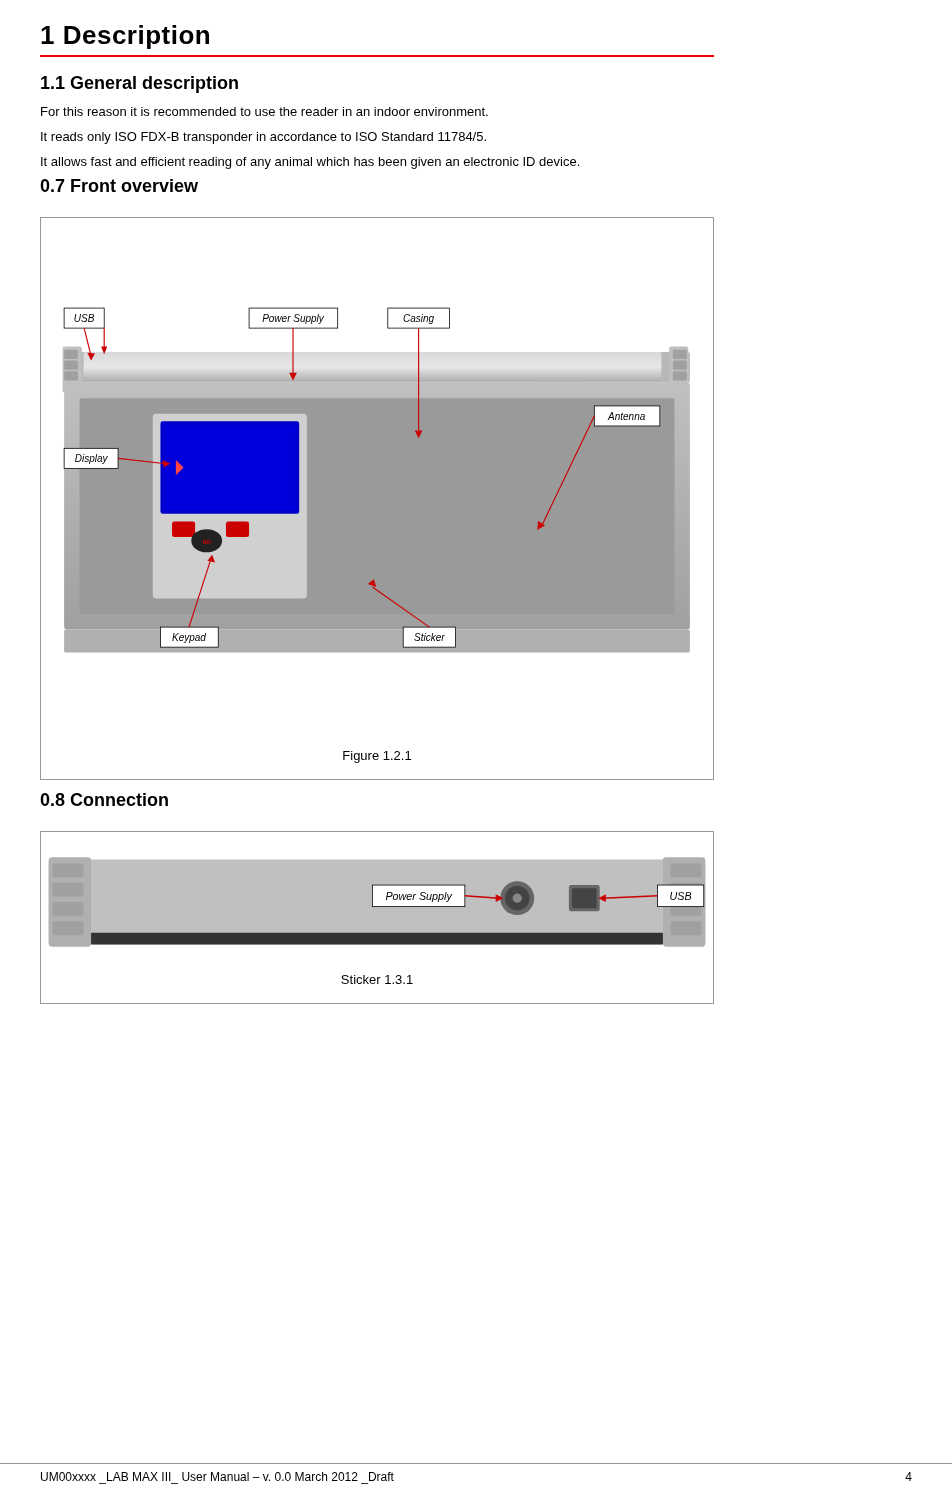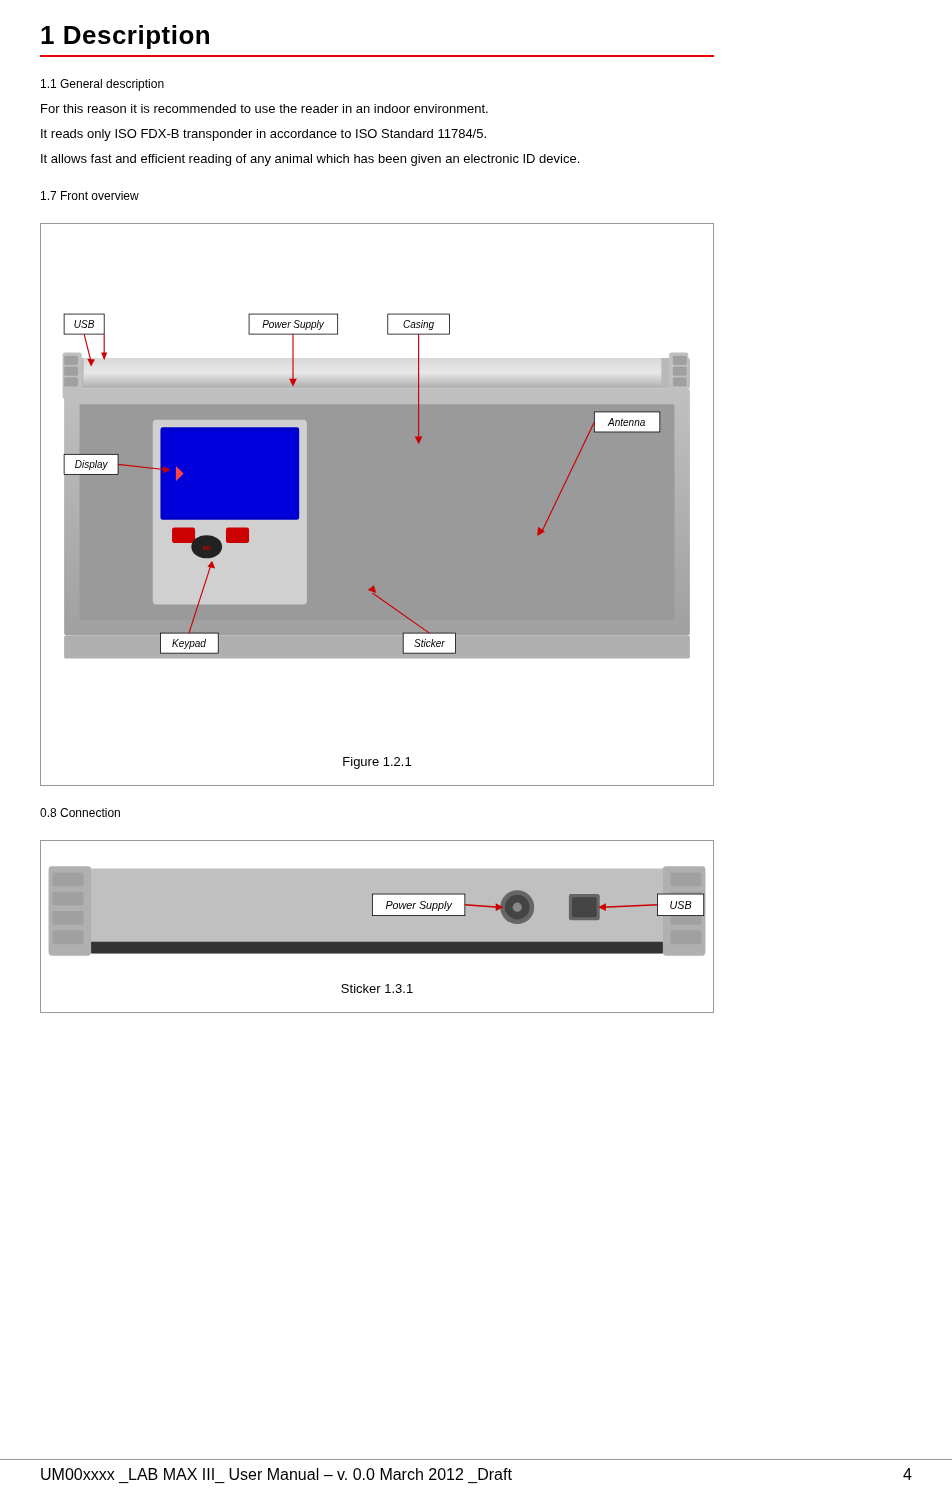--- a/index.html
+++ b/index.html
@@ -26,24 +26,23 @@
     }
     .page-header h1 {
       font-size: 26px;
       font-weight: bold;
       color: #000;
       letter-spacing: 0.5px;
     }
 
     
     .section-title {
-      font-size: 12px;
-      font-weight: normal;
+      font-size: 18px;
+      font-weight: bold;
       margin-bottom: 8px;
-      margin-top: 20px;
     }
 
     
     .body-text {
       font-size: 13px;
       line-height: 1.6;
       margin-bottom: 4px;
     }
 
     
@@ -83,42 +82,42 @@
     .page-footer {
       position: fixed;
       bottom: 20px;
       left: 0;
       right: 0;
       border-top: 1px solid #999;
       padding: 6px 40px;
       display: flex;
       justify-content: space-between;
       align-items: center;
-      font-size: 16px;
+      font-size: 12px;
       background: #fff;
     }
   </style>
 </head>
 <body>
 
 <div class="page-container">
 
   <div class="page-header">
     <h1>1   Description</h1>
   </div>
 
   <div>
     <div class="section-title">1.1    General description</div>
     <div class="body-text">For this reason it is recommended to use the reader in an indoor environment.</div>
     <div class="body-text">It reads only ISO FDX-B transponder in accordance to ISO Standard 11784/5.</div>
     <div class="body-text">It allows fast and efficient reading of any animal which has been given an electronic ID device.</div>
   </div>
 
   <div>
-    <div class="section-title">1.7    Front overview</div>
+    <div class="section-title">0.7    Front overview</div>
 
     <div class="figure-container">
       <div class="device-front">
 
         
         <svg width="100%" height="530" viewBox="0 0 872 530" xmlns="http://www.w3.org/2000/svg">
 
           <text x="430" y="320" font-size="180" fill="rgba(180,180,180,0.18)" font-weight="bold" text-anchor="middle" transform="rotate(-15,430,300)">DRAFT</text>
 
           <rect x="30" y="95" width="812" height="40" fill="#b8b8b8" rx="3"></rect>

